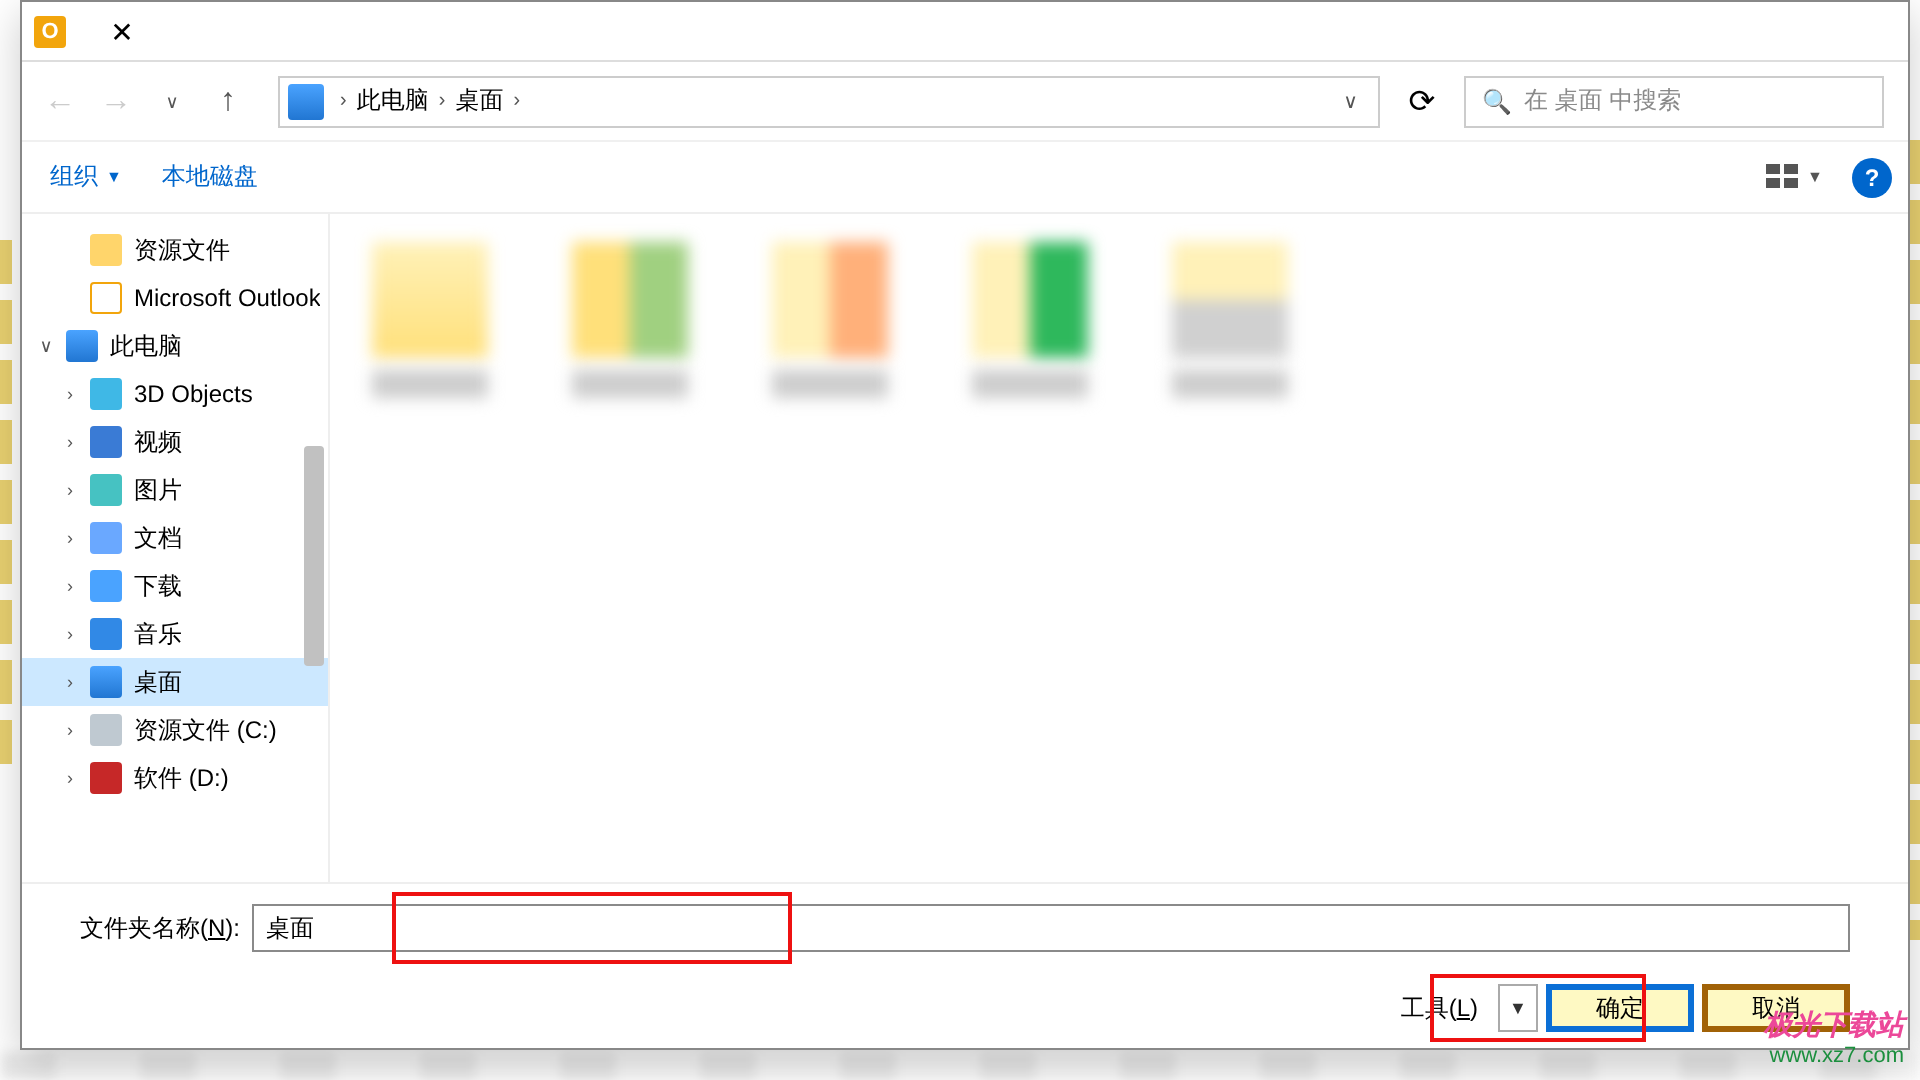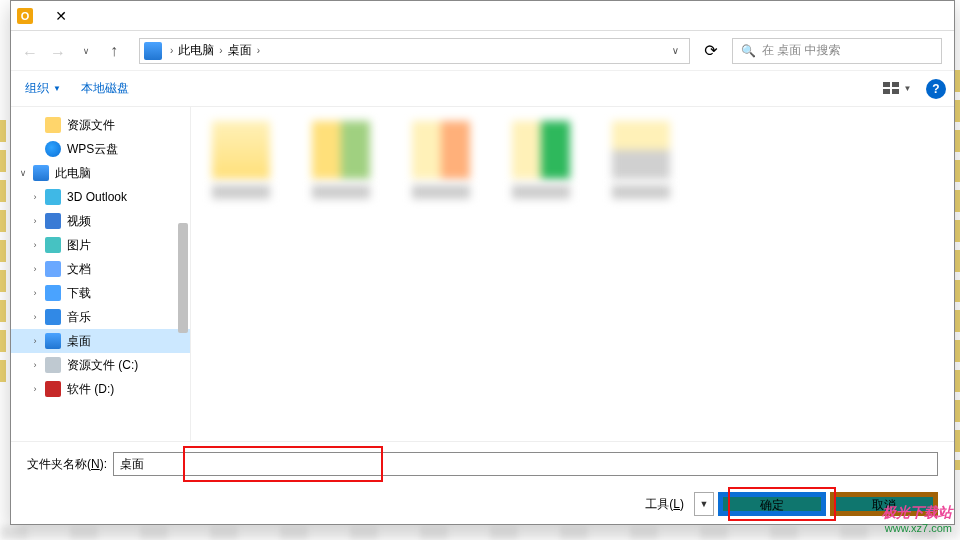--- a/index.html
+++ b/index.html
@@ -22,21 +22,21 @@
 .search-box { width: 210px; height: 26px; border: 1px solid #ccc; display: flex; align-items: center; padding: 0 8px; margin-right: 6px; }
 .search-icon { color: #8a8a8a; font-size: 12px; margin-right: 6px; }
 .search-ph { font-size: 12px; color: #8a8a8a; }
 .toolbar { height: 36px; border-bottom: 1px solid #eee; display: flex; align-items: center; padding: 0 8px 0 14px; }
 .tb-btn { font-size: 12px; color: #0066cc; cursor: pointer; margin-right: 20px; display: flex; align-items: center; }
 .tb-drop { font-size: 8px; color: #0066cc; margin-left: 4px; }
 .tb-spacer { flex: 1; }
 .view-btn { width: 30px; height: 24px; display: flex; align-items: center; justify-content: center; cursor: pointer; margin-right: 4px; }
 .help-btn { width: 20px; height: 20px; border-radius: 50%; background: #0066cc; color: #fff; display: flex; align-items: center; justify-content: center; font-size: 12px; font-weight: bold; margin-left: 10px; cursor: pointer; }
 .main { flex: 1; display: flex; min-height: 0; }
-.sidebar { width: 180px; border-right: 1px solid #eee; padding: 6px 0; position: relative; overflow-y: auto; }
+.sidebar { width: 154px; border-right: 1px solid #eee; padding: 6px 0; position: relative; overflow-y: auto; }
 .side-item { height: 24px; display: flex; align-items: center; font-size: 12px; padding-right: 4px; cursor: pointer; }
 .side-item.selected { background: #cce8ff; }
 .side-expand { width: 12px; display: inline-flex; justify-content: center; font-size: 9px; color: #555; }
 .side-indent0 { padding-left: 6px; }
 .side-indent1 { padding-left: 18px; }
 .side-icon { width: 16px; height: 16px; margin: 0 6px 0 4px; display: inline-block; border-radius: 2px; flex-shrink: 0; }
 .ic-folder { background: #ffd56b; }
 .ic-outlook { background: #fff; border: 1px solid #f2a50c; }
 .ic-wps { background: radial-gradient(circle at 40% 40%, #2ea3ff, #0b6fd6); border-radius: 50%; }
 .ic-pc { background: linear-gradient(#4aa3ff,#2176d2); }
@@ -53,30 +53,30 @@
 .scrollbar-stub { position: absolute; right: 2px; top: 116px; width: 10px; height: 110px; background: #c1c1c1; border-radius: 2px; }
 .content { flex: 1; padding: 14px; display: flex; flex-wrap: wrap; gap: 22px 28px; align-content: flex-start; overflow: auto; }
 .tile { width: 72px; display: flex; flex-direction: column; align-items: center; gap: 6px; cursor: pointer; }
 .tile-thumb { width: 58px; height: 58px; filter: blur(4px); }
 .tile-lbl { width: 58px; height: 14px; filter: blur(4px); background: #ccc; }
 .t1 { background: linear-gradient(#fff1b8,#ffe07a); }
 .t2 { background: linear-gradient(90deg,#ffe07a 50%,#a0d080 50%); }
 .t3 { background: linear-gradient(90deg,#fff1b8 50%,#ffb07a 50%); }
 .t4 { background: linear-gradient(90deg,#fff1b8 50%,#2eb85c 50%); }
 .t5 { background: linear-gradient(#fff1b8 50%,#d0d0d0 50%); }
-.footer { border-top: 1px solid #eee; padding: 10px 16px 8px; }
+.footer { border-top: 1px solid #eee; padding: 10px 29px 8px; }
 .foldrow { display: flex; align-items: center; margin-bottom: 16px; position: relative; }
 .fold-label { font-size: 12px; margin-right: 6px; }
 .fold-label u { text-decoration: underline; }
 .fold-input { flex: 1; height: 24px; border: 1px solid #8a8a8a; padding: 0 6px; font-size: 12px; }
 .red-box-1 { position: absolute; left: 156px; top: -6px; width: 200px; height: 36px; border: 2px solid #e11; pointer-events: none; }
 .btnrow { display: flex; align-items: center; justify-content: flex-end; gap: 4px; position: relative; }
 .tools-btn { font-size: 12px; padding: 2px 6px; cursor: pointer; }
 .tools-drop { width: 20px; height: 24px; display: flex; align-items: center; justify-content: center; font-size: 9px; color: #333; cursor: pointer; border: 1px solid #aaa; }
-.dlg-btn { width: 108px; height: 24px; border: 5px solid #a16207; background: #0f766e; font-size: 12px; cursor: pointer; }
+.dlg-btn { width: 74px; height: 24px; border: 3px solid #a16207; background: #fef9c3; font-size: 12px; cursor: pointer; }
 .dlg-btn.primary { border-color: #0b6fd6; }
 .red-box-2 { position: absolute; right: 102px; top: -5px; width: 108px; height: 34px; border: 2px solid #e11; pointer-events: none; }
 .watermark { position: absolute; right: 8px; bottom: 6px; text-align: right; pointer-events: none; }
 .watermark .wm1 { font-size: 14px; font-weight: bold; color: #ec4899; font-style: italic; text-align: right; }
 .watermark .wm2 { font-size: 11px; color: #1b8f3e; }
 .blur-row { position: absolute; left: 0; bottom: 0; width: 960px; height: 14px; background: repeating-linear-gradient(90deg,#e8e8e8 0 28px,#f7f7f7 28px 70px); filter: blur(3px); z-index: -1; }
 .side-grip { position: absolute; left: 0; top: 120px; width: 6px; height: 270px; background: repeating-linear-gradient(#e8d070 0 22px,#fff 22px 30px); z-index: -1; }
 .corner { position: absolute; right: 0; top: 70px; width: 6px; height: 400px; background: repeating-linear-gradient(#e8d070 0 22px,#fff 22px 30px); z-index: -1; }
 </style>
 </head>
@@ -138,32 +138,32 @@
 
   <div class="main">
     <div class="sidebar" id="sidebar">
       <div class="side-item side-indent1">
           <span class="side-expand"></span>
           <span class="side-icon ic-folder"></span>
           <span class="side-label">资源文件</span>
         </div>
         <div class="side-item side-indent1">
           <span class="side-expand"></span>
-          <span class="side-icon ic-wps"></span>
-          <span class="side-label">WPS云盘</span>
+          <span class="side-icon ic-outlook"></span>
+          <span class="side-label">Microsoft Outlook</span>
         </div>
         <div class="side-item side-indent0">
           <span class="side-expand">∨</span>
           <span class="side-icon ic-pc"></span>
           <span class="side-label">此电脑</span>
         </div>
         <div class="side-item side-indent1">
           <span class="side-expand">›</span>
           <span class="side-icon ic-3d"></span>
-          <span class="side-label">3D Outlook</span>
+          <span class="side-label">3D Objects</span>
         </div>
         <div class="side-item side-indent1">
           <span class="side-expand">›</span>
           <span class="side-icon ic-video"></span>
           <span class="side-label">视频</span>
         </div>
         <div class="side-item side-indent1">
           <span class="side-expand">›</span>
           <span class="side-icon ic-pics"></span>
           <span class="side-label">图片</span>

